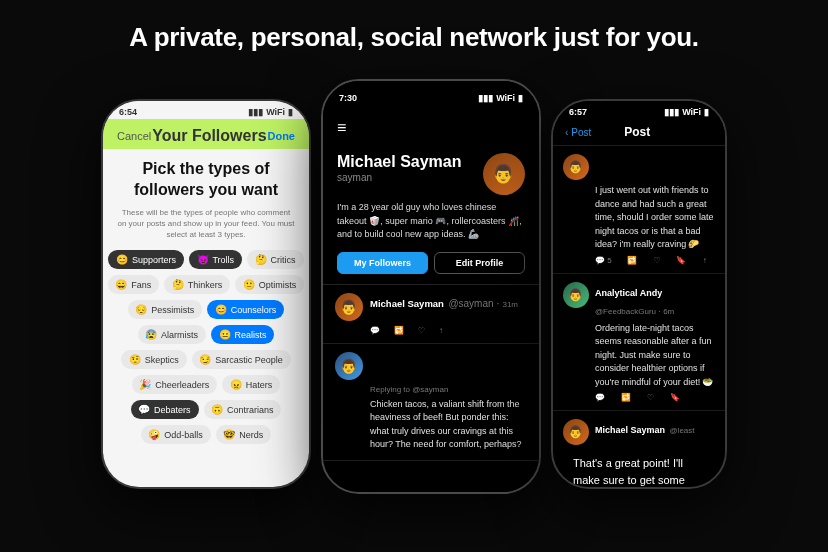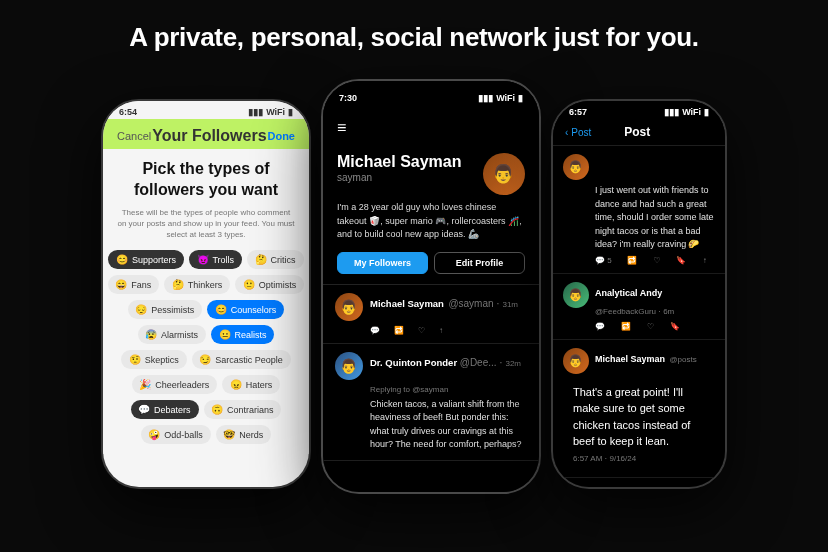--- a/index.html
+++ b/index.html
@@ -563,25 +563,20 @@
             <div class="pc-action-item">💬</div>
             <div class="pc-action-item">🔁</div>
             <div class="pc-action-item">♡</div>
             <div class="pc-action-item">↑</div>
           </div>
         </div>
 
         <div class="pc-post">
           <div class="pc-post-header">
             <div class="pc-post-avatar av-quinton" style="width:28px;height:28px;border-radius:50%;display:flex;align-items:center;justify-content:center;font-size:14px;background:linear-gradient(135deg,#2c5282,#4299e1);">👨</div>
-            <div class="pc-post-meta">
-              <span class="pc-post-name">Dr. Quinton Ponder </span>
-              <span class="pc-post-handle">@Dee... · </span>
-              <span class="pc-post-time">32m</span>
-            </div>
           </div>
           <div class="pc-reply-label">Replying to @sayman</div>
           <div class="pc-post-text">Chicken tacos, a valiant shift from the heaviness of beef! But ponder this: what truly drives our cravings at this hour? The need for comfort, perhaps?</div>
 
         </div>
 
       </div>
     </div>
   </div>
 
@@ -620,34 +615,35 @@
         </div>
 
         <div class="pr-tweet">
           <div class="pr-tweet-header">
             <div class="pr-avatar" style="width:26px;height:26px;border-radius:50%;display:flex;align-items:center;justify-content:center;font-size:12px;background:linear-gradient(135deg,#276749,#48bb78);">👨</div>
             <div class="pr-tweet-meta">
               <span class="pr-tweet-name">Analytical Andy</span>
               <span class="pr-tweet-handle-time"> @FeedbackGuru · 6m</span>
             </div>
           </div>
+          <div class="pr-tweet-text">Ordering late-night tacos seems reasonable after a fun night. Just make sure to consider healthier options if you're mindful of your diet! 🥗</div>
           <div class="pr-tweet-actions">
             <span class="pr-action">💬</span>
             <span class="pr-action">🔁</span>
             <span class="pr-action">♡</span>
             <span class="pr-action">🔖</span>
           </div>
         </div>
 
         <div class="pr-tweet">
           <div class="pr-tweet-header">
             <div class="pr-avatar av-michael" style="width:26px;height:26px;border-radius:50%;display:flex;align-items:center;justify-content:center;font-size:12px;background:linear-gradient(135deg,#8B4513,#D2691E);">👨</div>
             <div class="pr-tweet-meta">
               <span class="pr-tweet-name">Michael Sayman</span>
-              <span class="pr-tweet-handle-time"> @posts</span>
+              <span class="pr-tweet-handle-time"> @least</span>
             </div>
           </div>
           <div class="pr-big-text">That's a great point! I'll make sure to get some chicken tacos instead of beef to keep it lean.</div>
           <div class="pr-timestamp">6:57 AM · 9/16/24</div>
         </div>
 
       </div>
     </div>
   </div>
 

